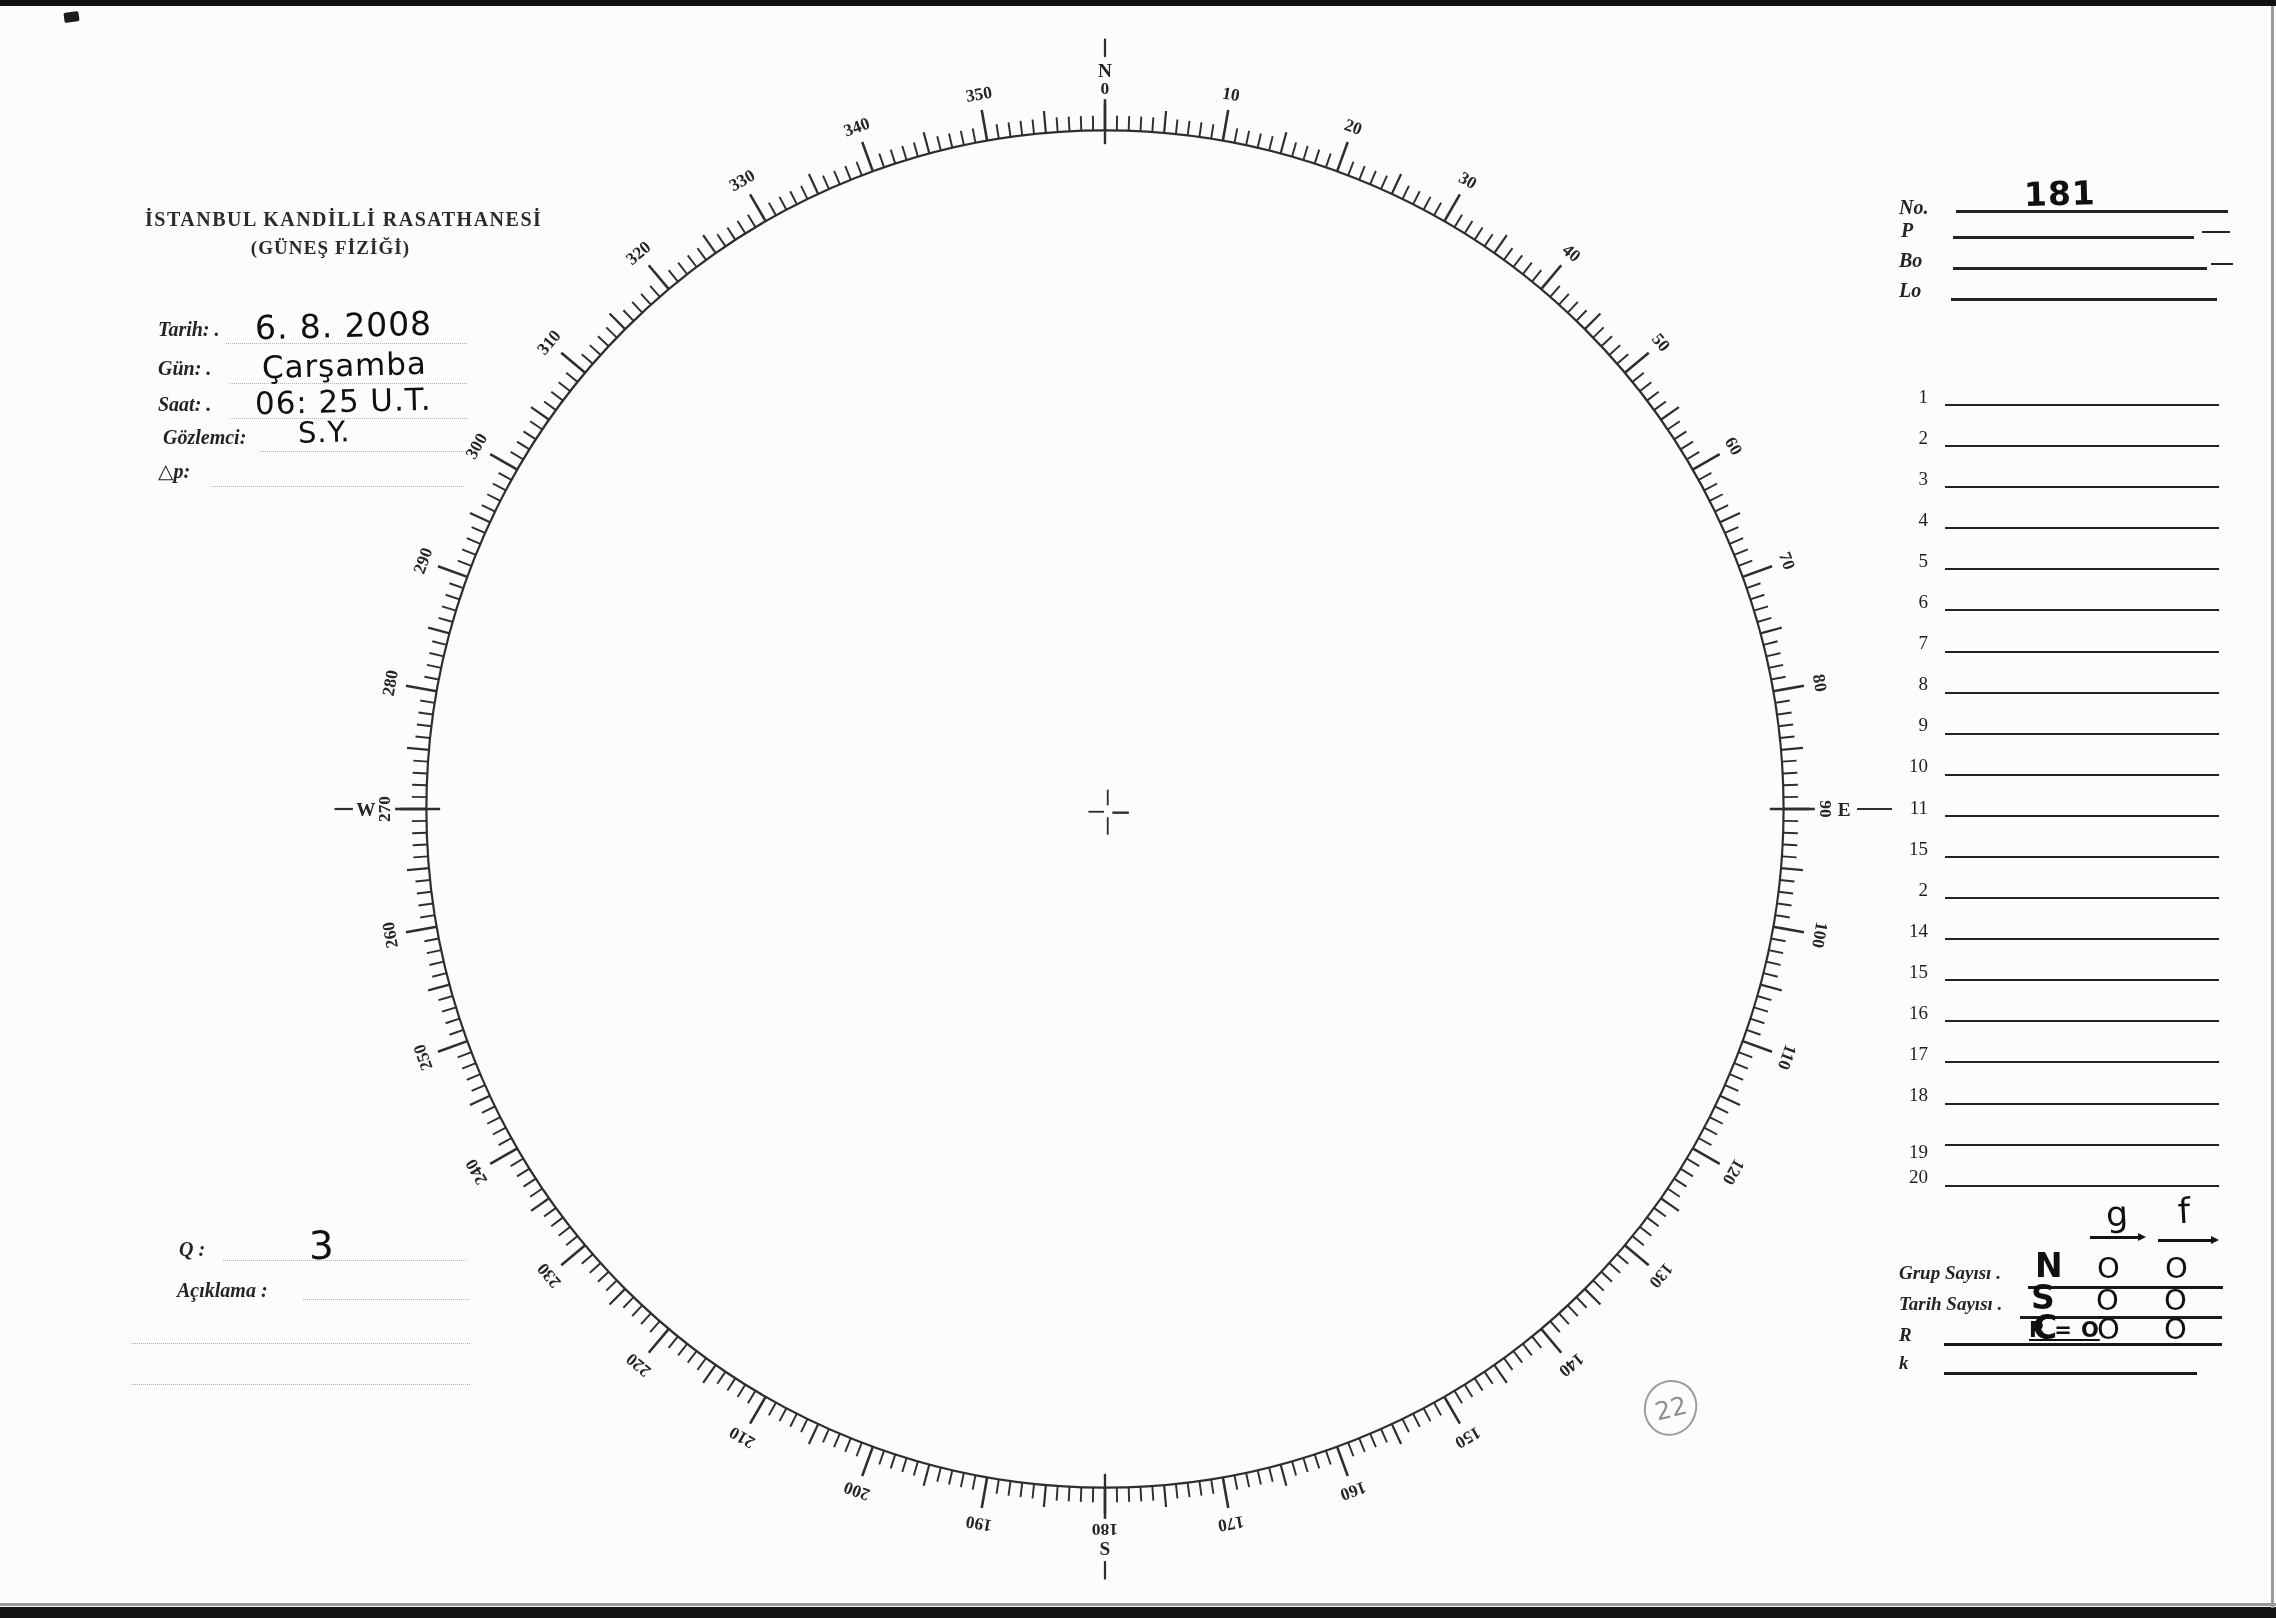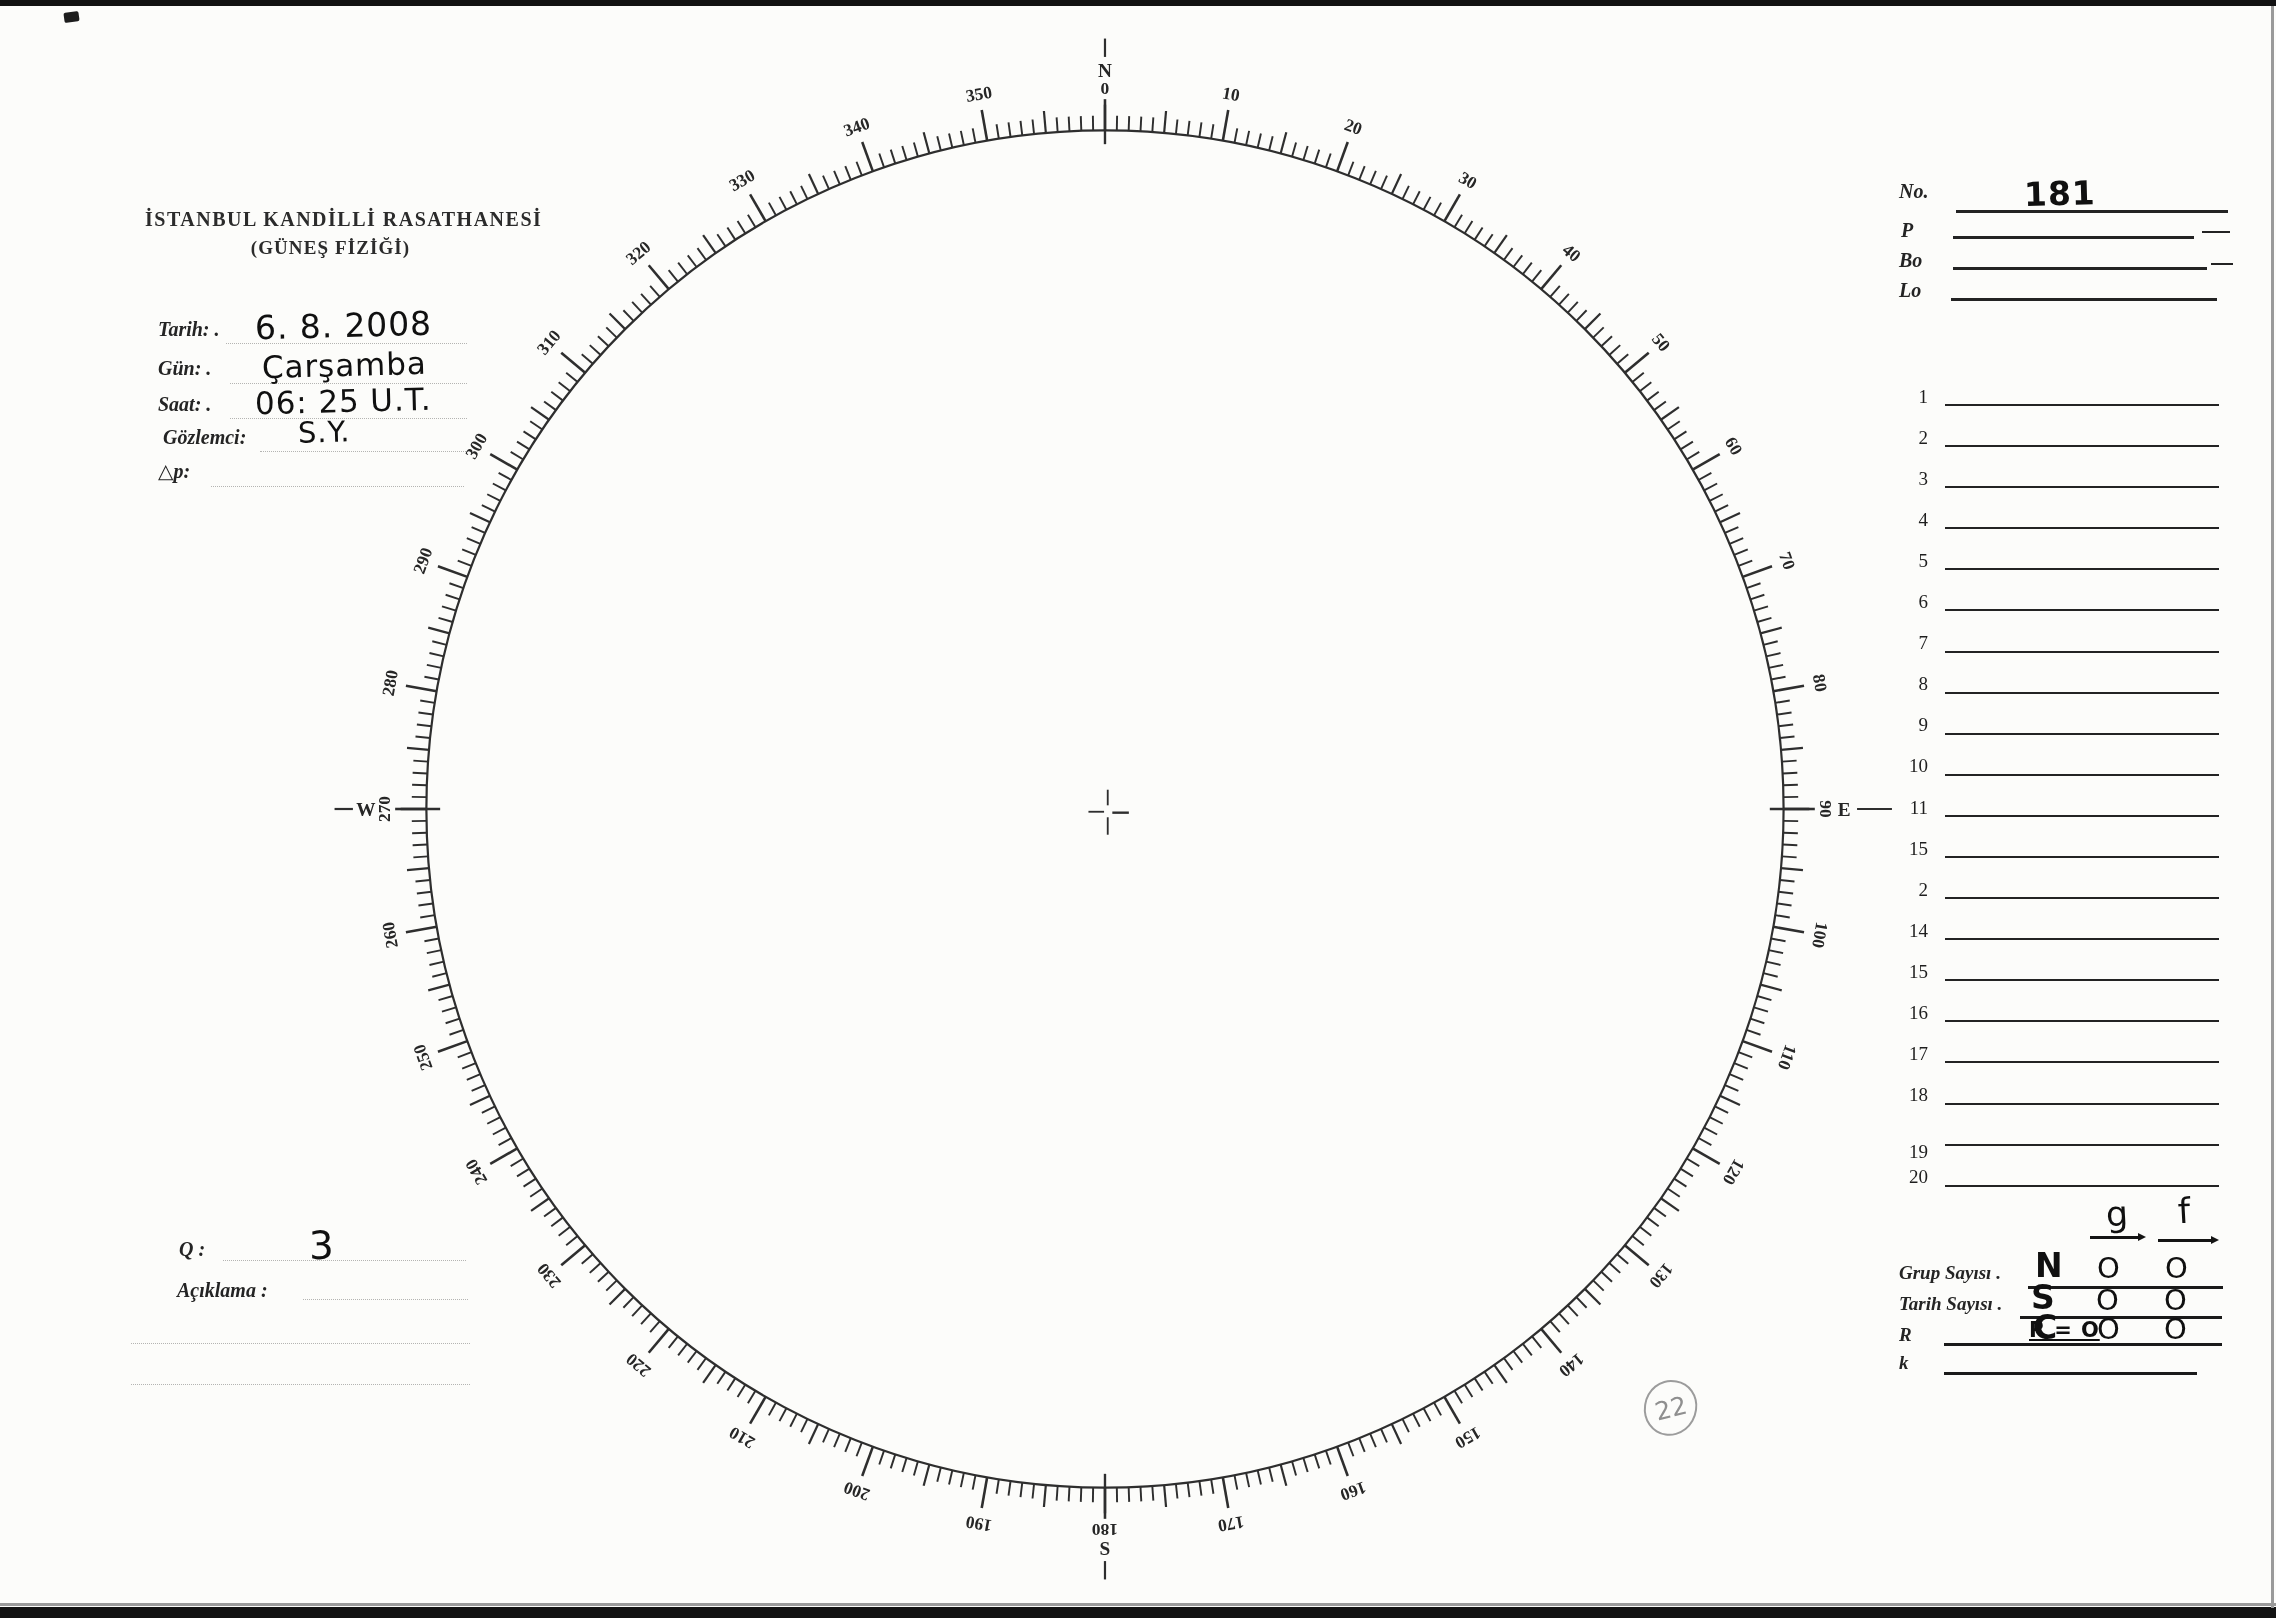--- a/index.html
+++ b/index.html
@@ -75,21 +75,21 @@
 
   <div class="plabel" style="left:179px;top:1238px;">Q :</div>
   <div class="dotline" style="left:223px;top:1260px;width:243px;"></div>
   <div class="hand tilt1" style="left:309px;top:1226px;font-size:39px;">3</div>
 
   <div class="plabel" style="left:177px;top:1279px;">Açıklama :</div>
   <div class="dotline" style="left:303px;top:1299px;width:165px;"></div>
   <div class="dotline" style="left:131px;top:1343px;width:339px;"></div>
   <div class="dotline" style="left:131px;top:1384px;width:339px;"></div>
 
-  <div class="plabel" style="left:1899px;top:180px;">No.</div>
+  <div class="plabel" style="left:1899px;top:196px;">No.</div>
   <div class="solidline" style="left:1956px;top:210px;width:272px;"></div>
   <div class="hand tilt1" style="left:2024px;top:177px;font-size:33px;font-weight:bold;">181</div>
   <div>
       <div class="plabel" style="left: 1901px; top: 219px;">P</div>
       <div class="solidline" style="left: 1953px; top: 236px; width: 241px;"></div>
       <div class="solidline" style="left: 2202px; top: 231px; width: 27.5px; height: 1.8px;"></div>
       <div class="plabel" style="left: 1899px; top: 249px;">Bo</div>
       <div class="solidline" style="left: 1953px; top: 267px; width: 254px;"></div>
       <div class="solidline" style="left: 2211px; top: 263px; width: 22px; height: 1.8px;"></div>
       <div class="plabel" style="left: 1899px; top: 279px;">Lo</div>

